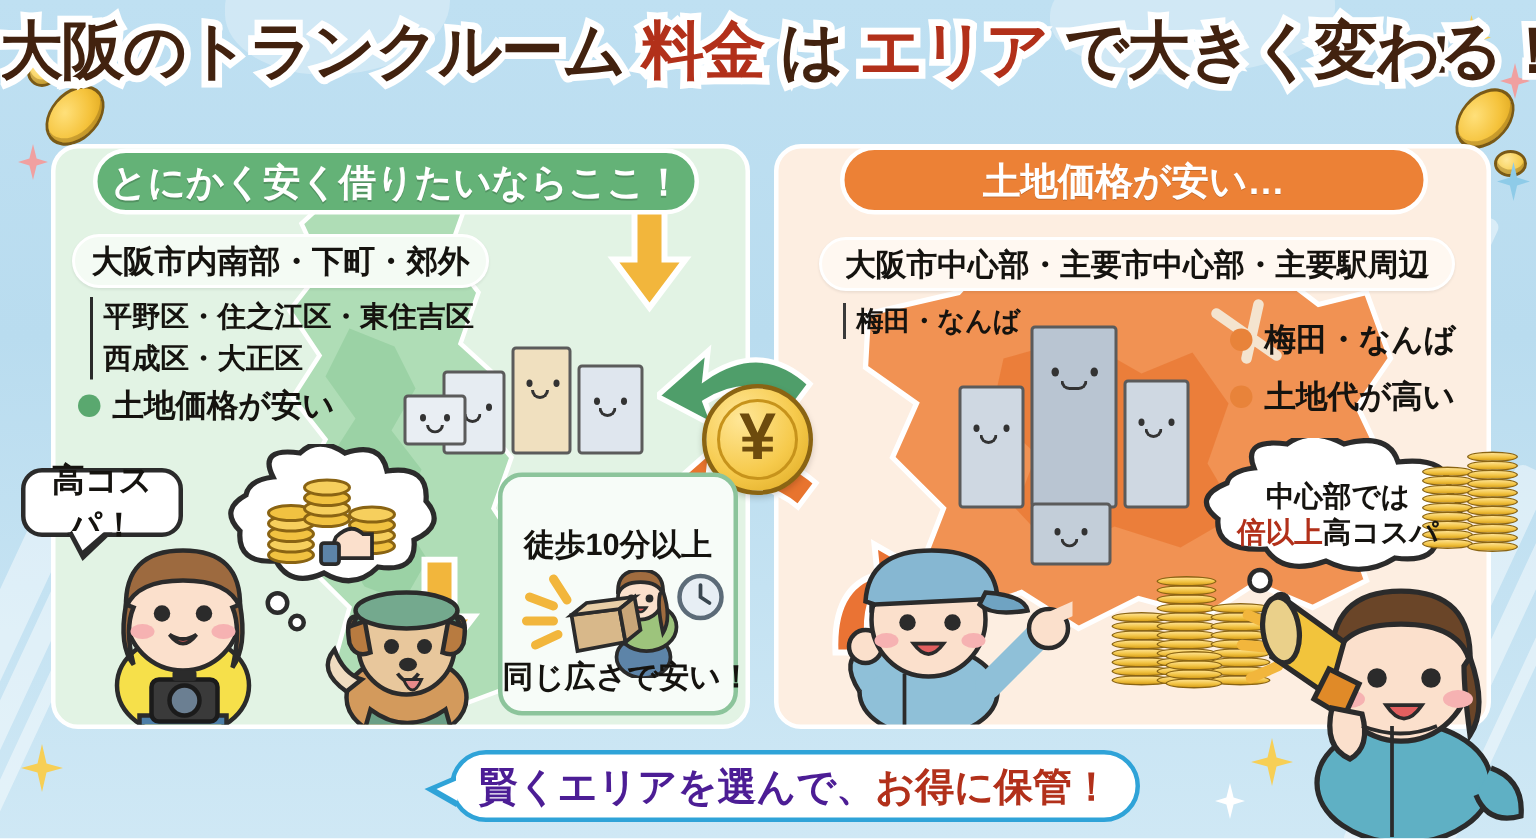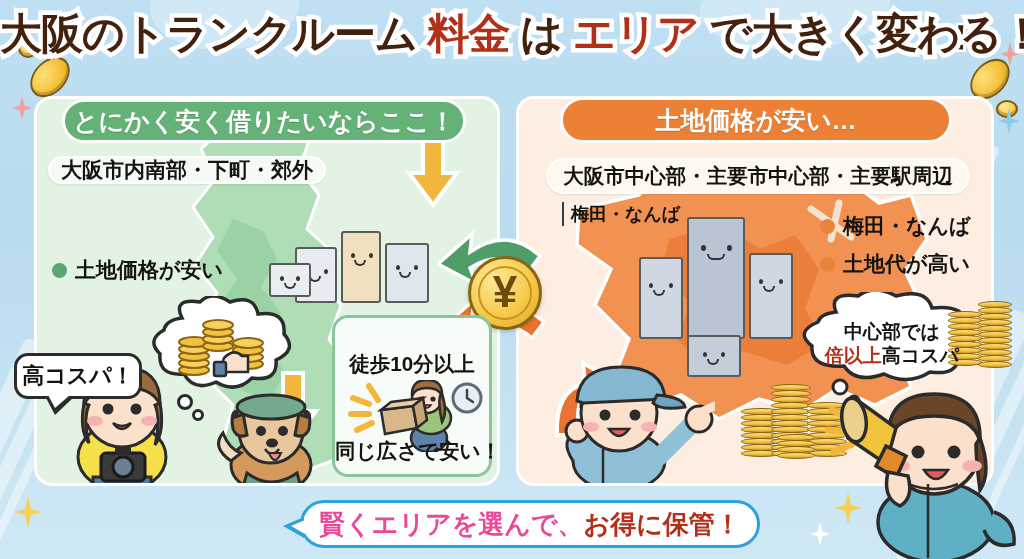--- a/index.html
+++ b/index.html
@@ -118,21 +118,21 @@
     border: 2.5px solid #ffffff;
     border-radius: 22px;
     color: #15130f;
     font-size: 21px;
     font-weight: 900;
     display: flex; align-items: center; justify-content: center;
     white-space: nowrap;
     z-index: 8;
     box-shadow: 0 1px 2px rgba(0,0,0,.08);
   }
-  #sub-left  { left: 48px;  top: 156px; width: 278px; height: 28px; }
+  #sub-left  { left: 48px;  top: 156px; width: 278px; height: 36px; }
   #sub-right { left: 546px; top: 158px; width: 424px; height: 36px; font-size: 20.5px; background:#fff8f1; }
 
   
   #districts {
     position: absolute;
     left: 60px; top: 198px;
     z-index: 8;
     font-size: 19px;
     font-weight: 700;
     color: #15130f;
@@ -195,22 +195,22 @@
     background: #ffffff;
     border: 3.5px solid #2b2b2b;
     border-radius: 16px;
     display: flex; align-items: center; justify-content: center;
     font-weight: 900;
     color: #15130f;
     z-index: 12;
     text-align: center;
   }
   #bub-kosupa {
-    left: 14px; top: 312px; width: 128px; height: 46px;
-    font-size: 22px; border-radius: 14px; margin-top: 41px;
+    left: 14px; top: 312px; width: 108px; height: 46px;
+    font-size: 22px; border-radius: 14px;
   }
   #bub-kosupa::after {
     content: ""; position: absolute; left: 28px; bottom: -19px;
     width: 0; height: 0;
     border-left: 10px solid transparent;
     border-right: 20px solid transparent;
     border-top: 19px solid #2b2b2b;
   }
   #bub-kosupa::before {
     content: ""; position: absolute; left: 31px; bottom: -12px;
@@ -262,21 +262,21 @@
     position: absolute;
     left: 300px; top: 500px; width: 460px; height: 48px;
     background: #ffffff;
     border: 3.5px solid #2fa3d8;
     border-radius: 26px;
     display: flex; align-items: center; justify-content: center;
     font-size: 26px; font-weight: 900;
     white-space: nowrap;
     z-index: 20;
   }
-  #banner .b-dark { color: #ec4899; }
+  #banner .b-dark { color: #4c1d95; }
   #banner .b-red  { color: #b2301a; }
   #banner::after {
     content: ""; position: absolute; left: -20px; top: 14px;
     width: 0; height: 0;
     border-top: 9px solid transparent;
     border-bottom: 12px solid transparent;
     border-right: 21px solid #2fa3d8;
   }
   #banner::before {
     content: ""; position: absolute; left: -12px; top: 17px;
@@ -554,20 +554,24 @@
       </svg>
     </div>
   </div>
 
   <div class="panel-head" id="head-left">とにかく安く借りたいならここ！</div>
   <div class="panel-head" id="head-right">土地価格が安い…</div>
 
   <div class="sub-pill" id="sub-left">大阪市内南部・下町・郊外</div>
   <div class="sub-pill" id="sub-right">大阪市中心部・主要市中心部・主要駅周辺</div>
 
+  <div id="districts">
+    <span class="dr">平野区・住之江区・東住吉区</span>
+    <span class="dr">西成区・大正区</span>
+  </div>
   <div id="note-right">梅田・なんば</div>
 
   <div class="bullets" id="bullets-left">
     <div class="bullet">
       <span class="dot dot-green"></span>
       <span>土地価格が安い</span>
     </div>
   </div>
   <div class="bullets" id="bullets-right">
     <div class="bullet">

